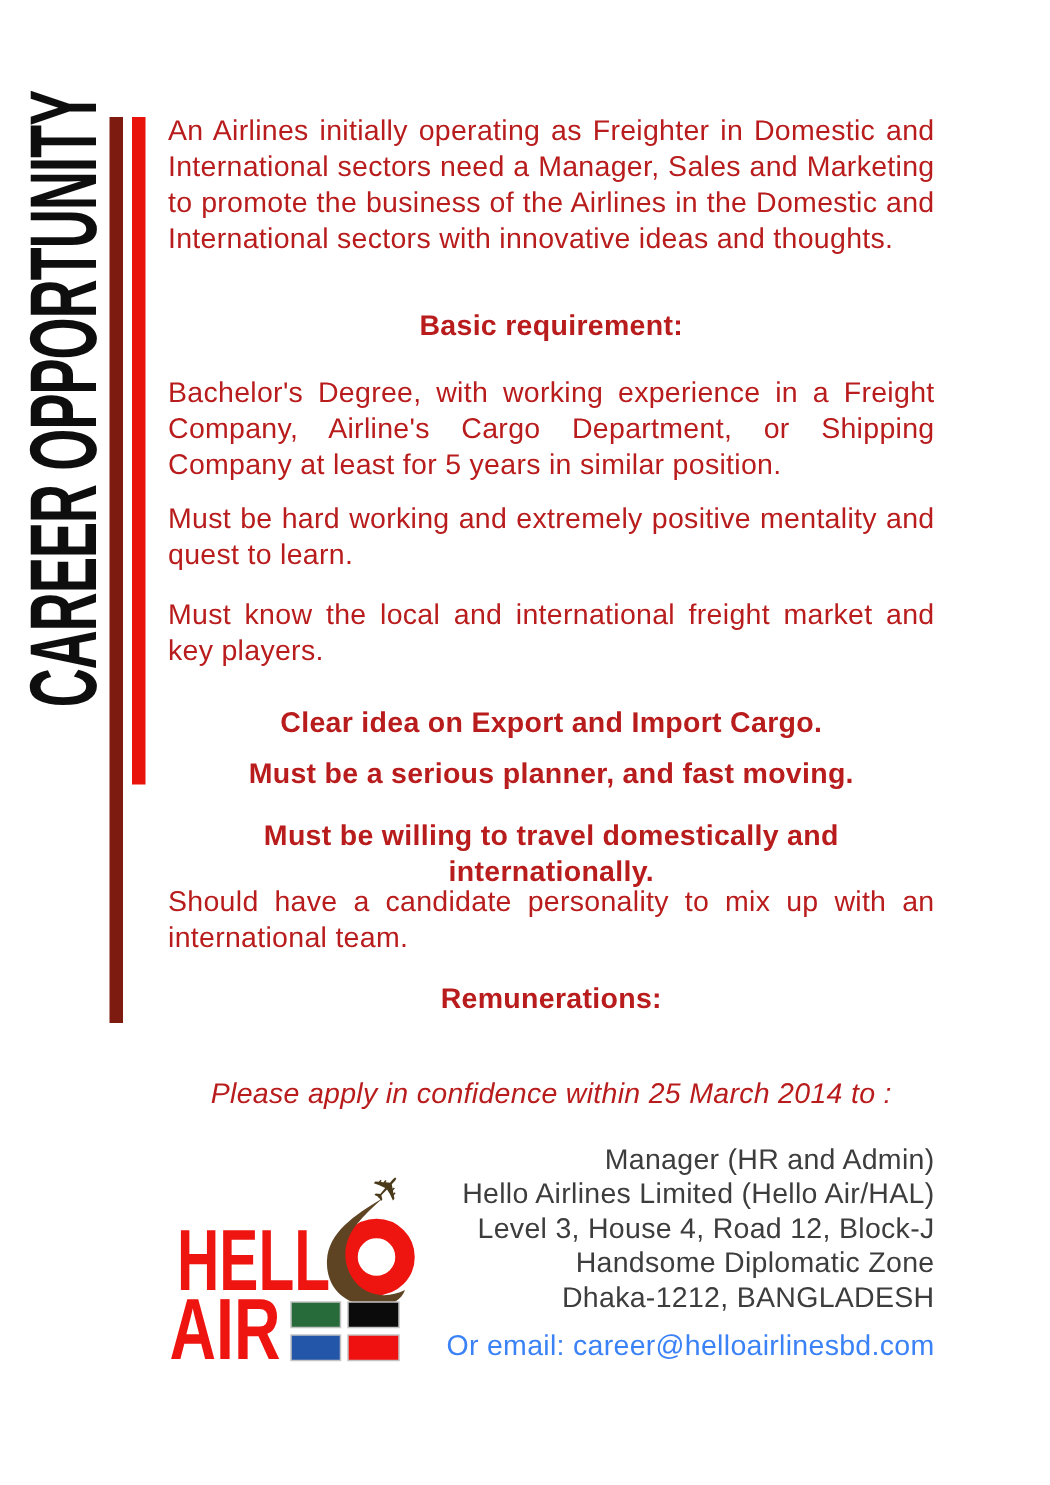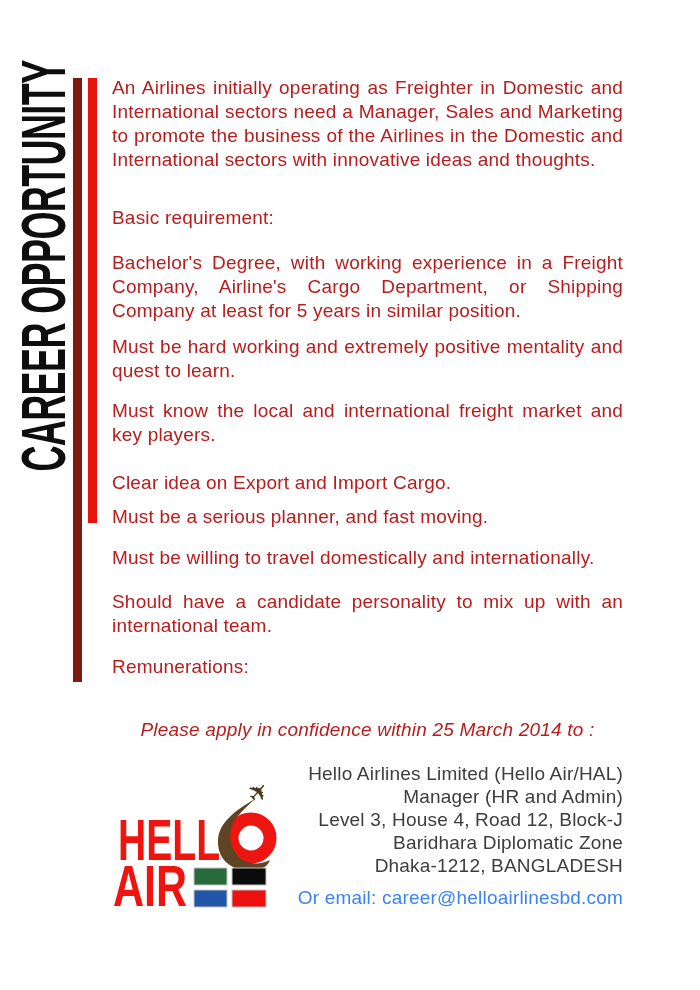--- a/index.html
+++ b/index.html
@@ -55,21 +55,21 @@
     font-size: 19px;
     line-height: 24px;
   }
   .para {
     position: absolute;
     left: 0;
     width: 511px;
     text-align: justify;
     letter-spacing: 0.2px;
   }
-  .para.single { text-align: left; }
+  .para.single { text-align: center; font-weight: bold; }
   .apply-line {
     position: absolute;
     left: 0;
     width: 511px;
     text-align: center;
     letter-spacing: 0.2px;
     font-style: italic;
   }
 
   
@@ -125,24 +125,24 @@
     <div class="para" style="top:399px">Must know the local and international freight market and key players.</div>
     <div class="para single" style="top:471px">Clear idea on Export and Import Cargo.</div>
     <div class="para single" style="top:505px">Must be a serious planner, and fast moving.</div>
     <div class="para single" style="top:546px">Must be willing to travel domestically and internationally.</div>
     <div class="para" style="top:590px">Should have a candidate personality to mix up with an international team.</div>
     <div class="para single" style="top:655px">Remunerations:</div>
     <div class="apply-line" style="top:718px">Please apply in confidence within 25 March 2014 to :</div>
   </div>
 
   <div class="address">
+    <div>Manager (HR and Admin)</div>
     <div>Hello Airlines Limited (Hello Air/HAL)</div>
-    <div>Manager (HR and Admin)</div>
     <div>Level 3, House 4, Road 12, Block-J</div>
-    <div>Baridhara Diplomatic Zone</div>
+    <div>Handsome Diplomatic Zone</div>
     <div>Dhaka-1212, BANGLADESH</div>
   </div>
 
   <div class="email">Or email: career@helloairlinesbd.com</div>
 
   <div class="logo">
     <svg width="190" height="140" viewBox="0 0 190 140" xmlns="http://www.w3.org/2000/svg">
 
       <circle cx="143" cy="66" r="19" fill="none" stroke="#ee1511" stroke-width="13"></circle>
 

